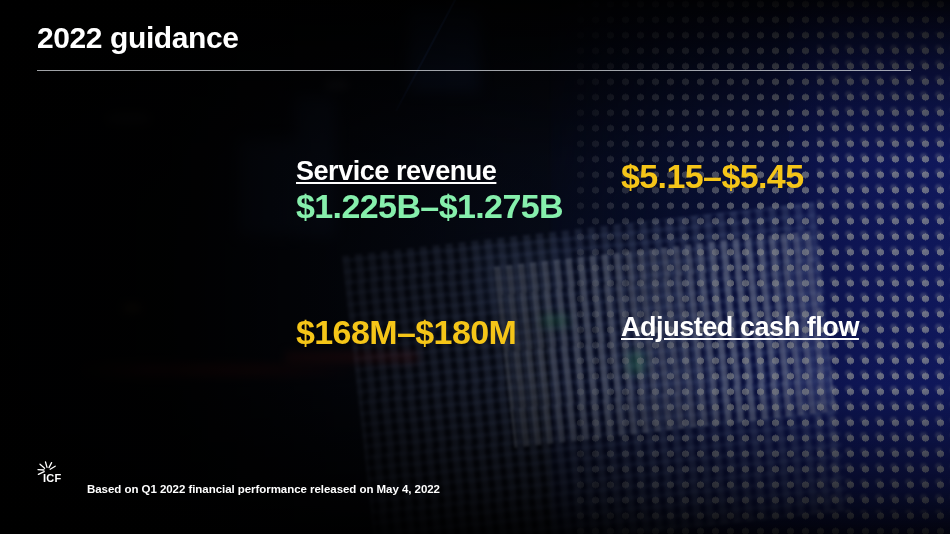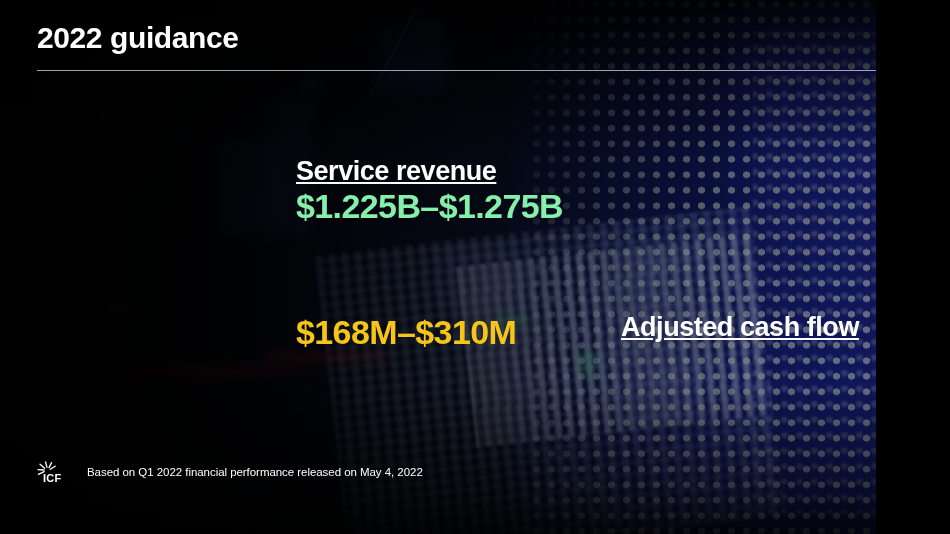--- a/index.html
+++ b/index.html
@@ -2,21 +2,21 @@
 <html><head>
 <meta charset="utf-8">
 <style>
   html, body {
     margin: 0;
     padding: 0;
     background: #000;
   }
   .slide {
     position: relative;
-    width: 876px;
+    width: 950px;
     height: 534px;
     overflow: hidden;
     background: #05060a;
     font-family: "Liberation Sans", sans-serif;
     -webkit-font-smoothing: antialiased;
   }
 
   
   .bg { position: absolute; inset: 0; overflow: hidden; }
 
@@ -225,23 +225,23 @@
   }
 
   .m-service { left: 296px; top: 157px; }
   .m-eps     { left: 621px; top: 157px; }
   .m-ebitda  { left: 296px; top: 313px; }
   .m-ocf     { left: 621px; top: 313px; }
 
   
   .footer-note {
     position: absolute;
-    left: 87px; top: 466px;
+    left: 87px; top: 483px;
     font-size: 11.5px;
-    font-weight: 400;
+    font-weight: 700;
     color: #ffffff;
     letter-spacing: -0.05px;
     white-space: nowrap;
   }
   .logo {
     position: absolute;
     left: 32px; top: 459px;
     width: 40px; height: 30px;
   }
   .logo svg { display: block; }
@@ -281,24 +281,25 @@
 
     <div class="title-rule"></div>
 
 
     <div class="metric m-service">
       <div class="metric-label">Service revenue</div>
       <div class="metric-value" style="color: #86efac;">$1.225B–$1.275B</div>
     </div>
 
     <div class="metric m-eps">
+      <div class="metric-value" style="color: rgb(245, 197, 24);">$5.15–$5.45</div>
     </div>
 
     <div class="metric m-ebitda">
-      <div class="metric-value" style="color: rgb(245, 197, 24);">$168M–$310M</div>
+      <div class="metric-value" style="color: rgb(245, 197, 24);">$168M–$180M</div>
     </div>
 
     <div class="metric m-ocf">
       <div class="metric-label">Adjusted cash flow</div>
     </div>
 
     <div class="logo">
       <svg width="40" height="30" viewBox="0 0 40 30" aria-hidden="true">
         <g stroke="#ffffff" stroke-width="1.3" stroke-linecap="round">
           <line x1="13.5" y1="3.0" x2="15.0" y2="8.4"></line>

